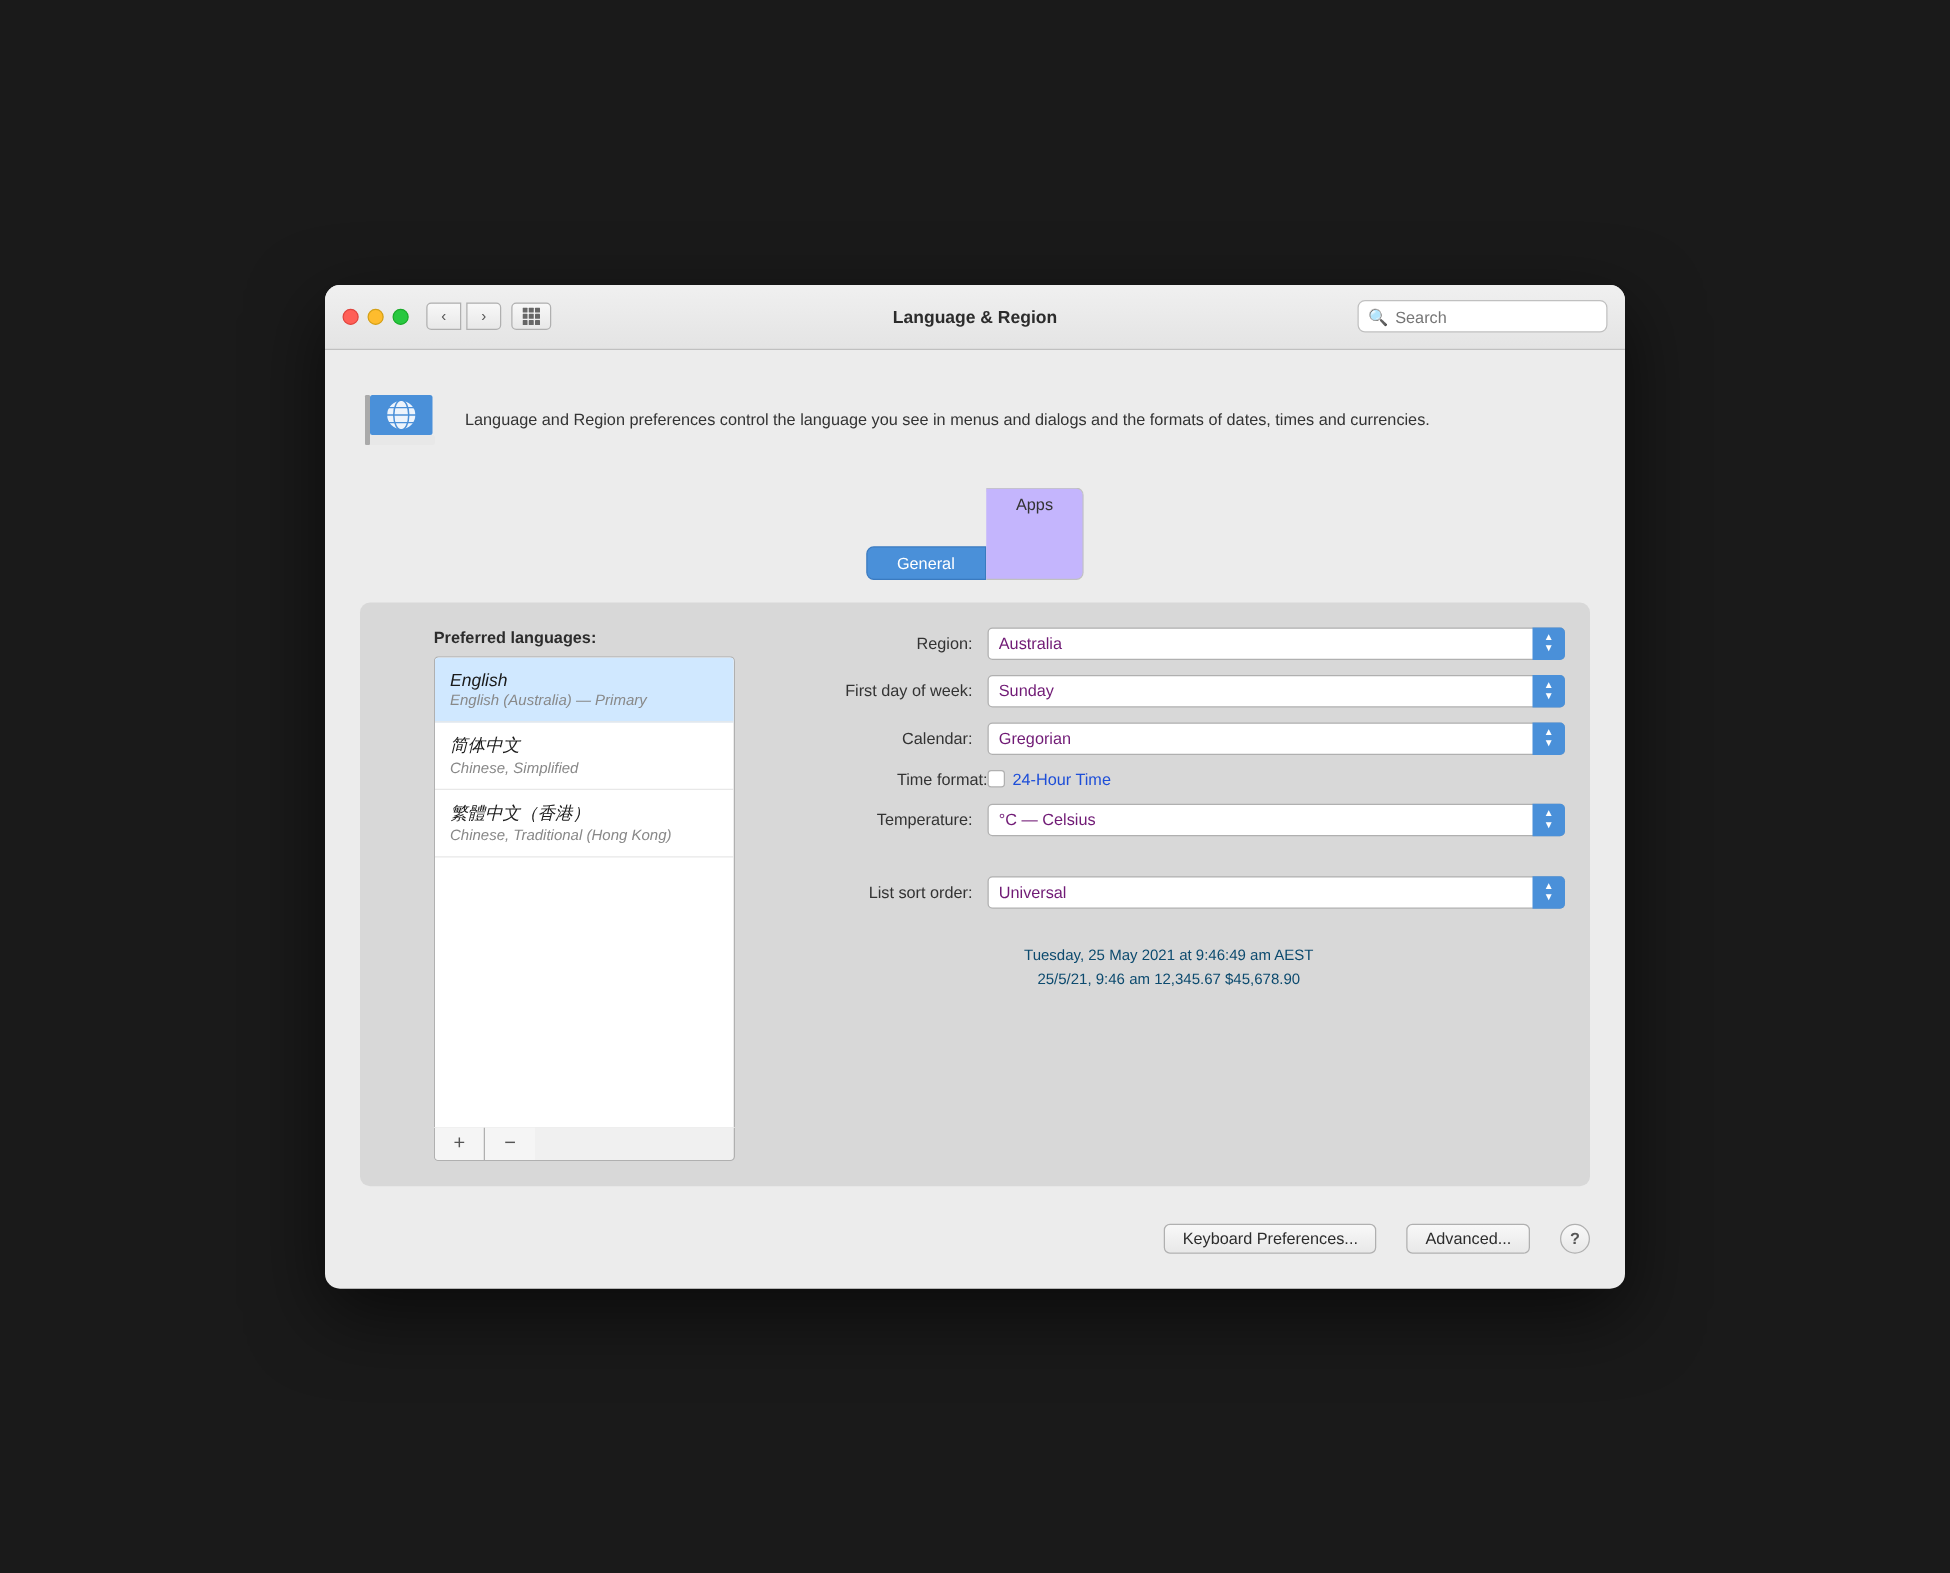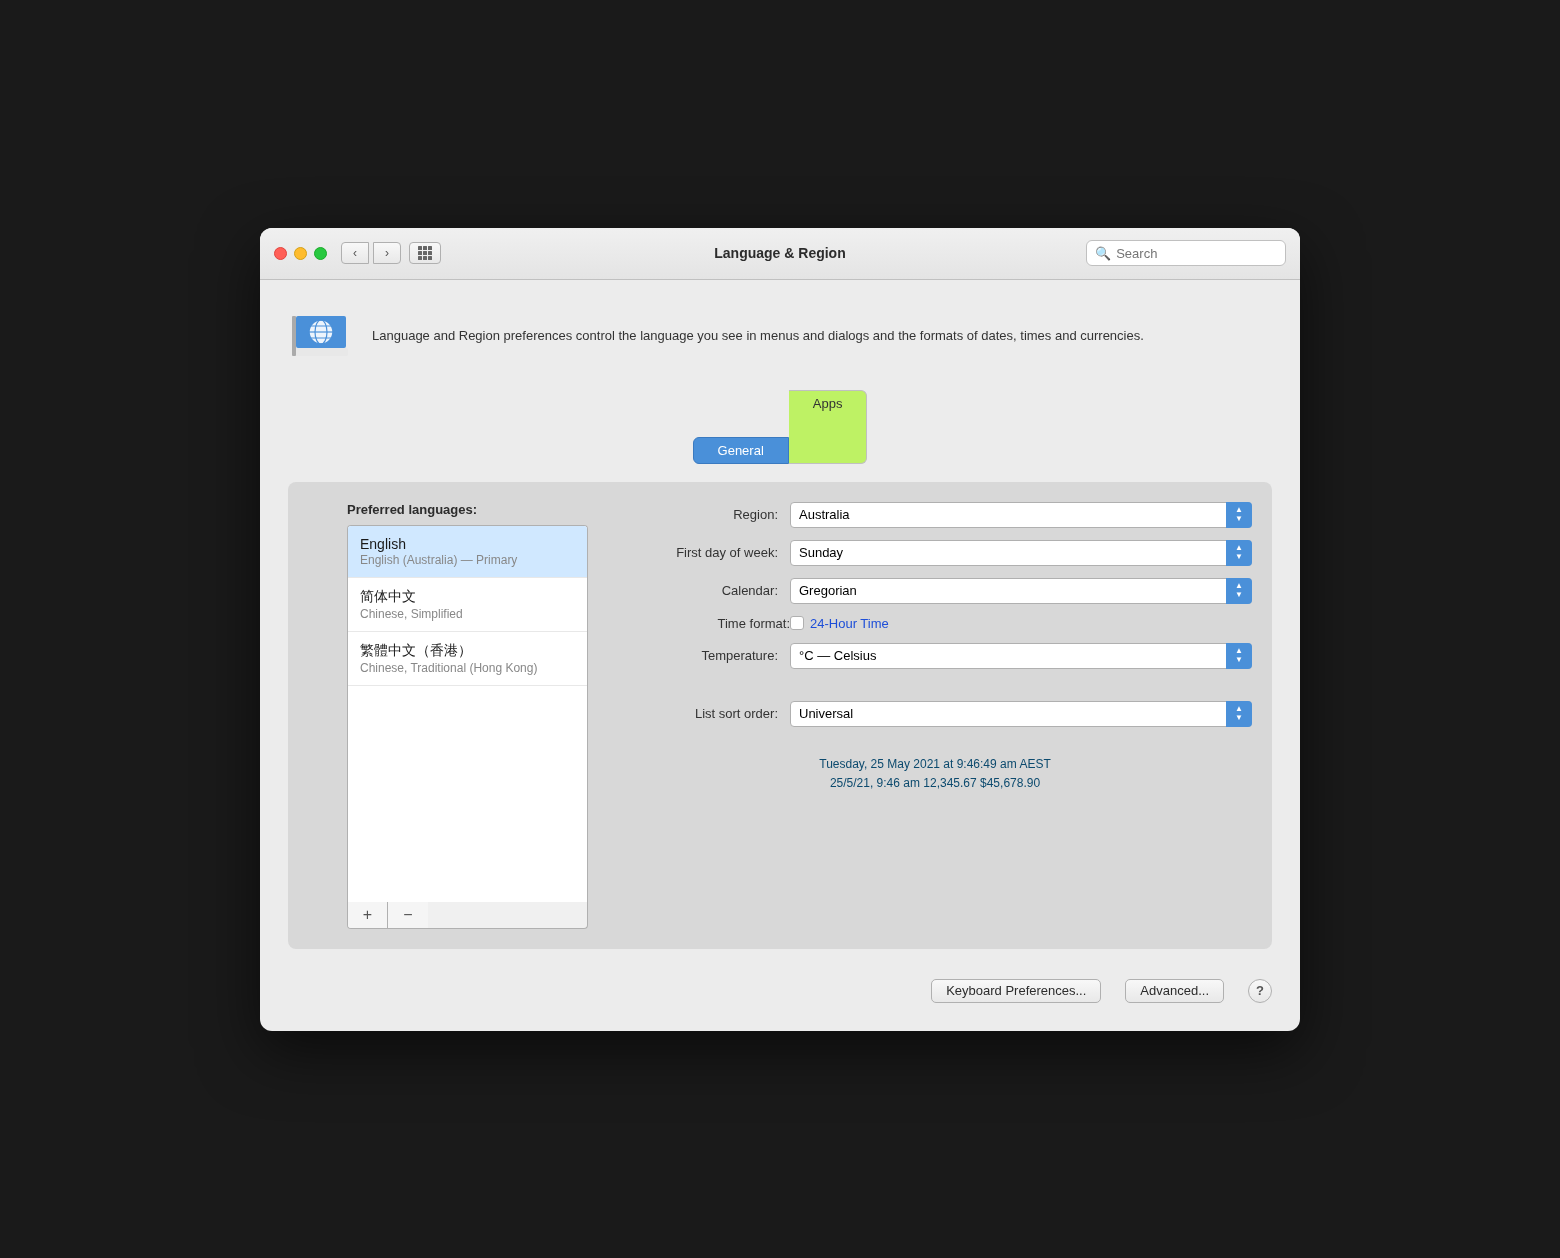--- a/index.html
+++ b/index.html
@@ -153,21 +153,21 @@
       gap: 0;
       margin-bottom: 18px;
     }
 
     .tab {
       padding: 5px 24px;
       font-size: 13px;
       font-weight: 500;
       border: 1px solid #c0c0c0;
       cursor: pointer;
-      background: #bef264;
+      background: #c4b5fd;
       color: #333;
     }
 
     .tab.active {
       background: #4a90d9;
       color: white;
       border-color: #3a7ac0;
     }
 
     .tab:first-child {
@@ -206,20 +206,21 @@
 
     .languages-list {
       background: white;
       border: 1px solid #b0b0b0;
       border-radius: 4px;
       height: 377px;
       overflow-y: auto;
       border-bottom: none;
       border-bottom-left-radius: 0;
       border-bottom-right-radius: 0;
+      font-style: italic;
     }
 
     .lang-item {
       padding: 10px 12px;
       border-bottom: 1px solid #e8e8e8;
       cursor: pointer;
     }
 
     .lang-item:first-child {
       background: #d0e8ff;
@@ -291,21 +292,21 @@
       position: relative;
     }
 
     .select-wrapper select {
       width: 100%;
       height: 26px;
       border: 1px solid #b0b0b0;
       border-radius: 4px;
       background: white;
       font-size: 13px;
-      color: #000000;
+      color: #701a75;
       padding: 0 28px 0 8px;
       appearance: none;
       -webkit-appearance: none;
       cursor: pointer;
     }
 
     .select-arrow {
       position: absolute;
       right: 0;
       top: 0;

